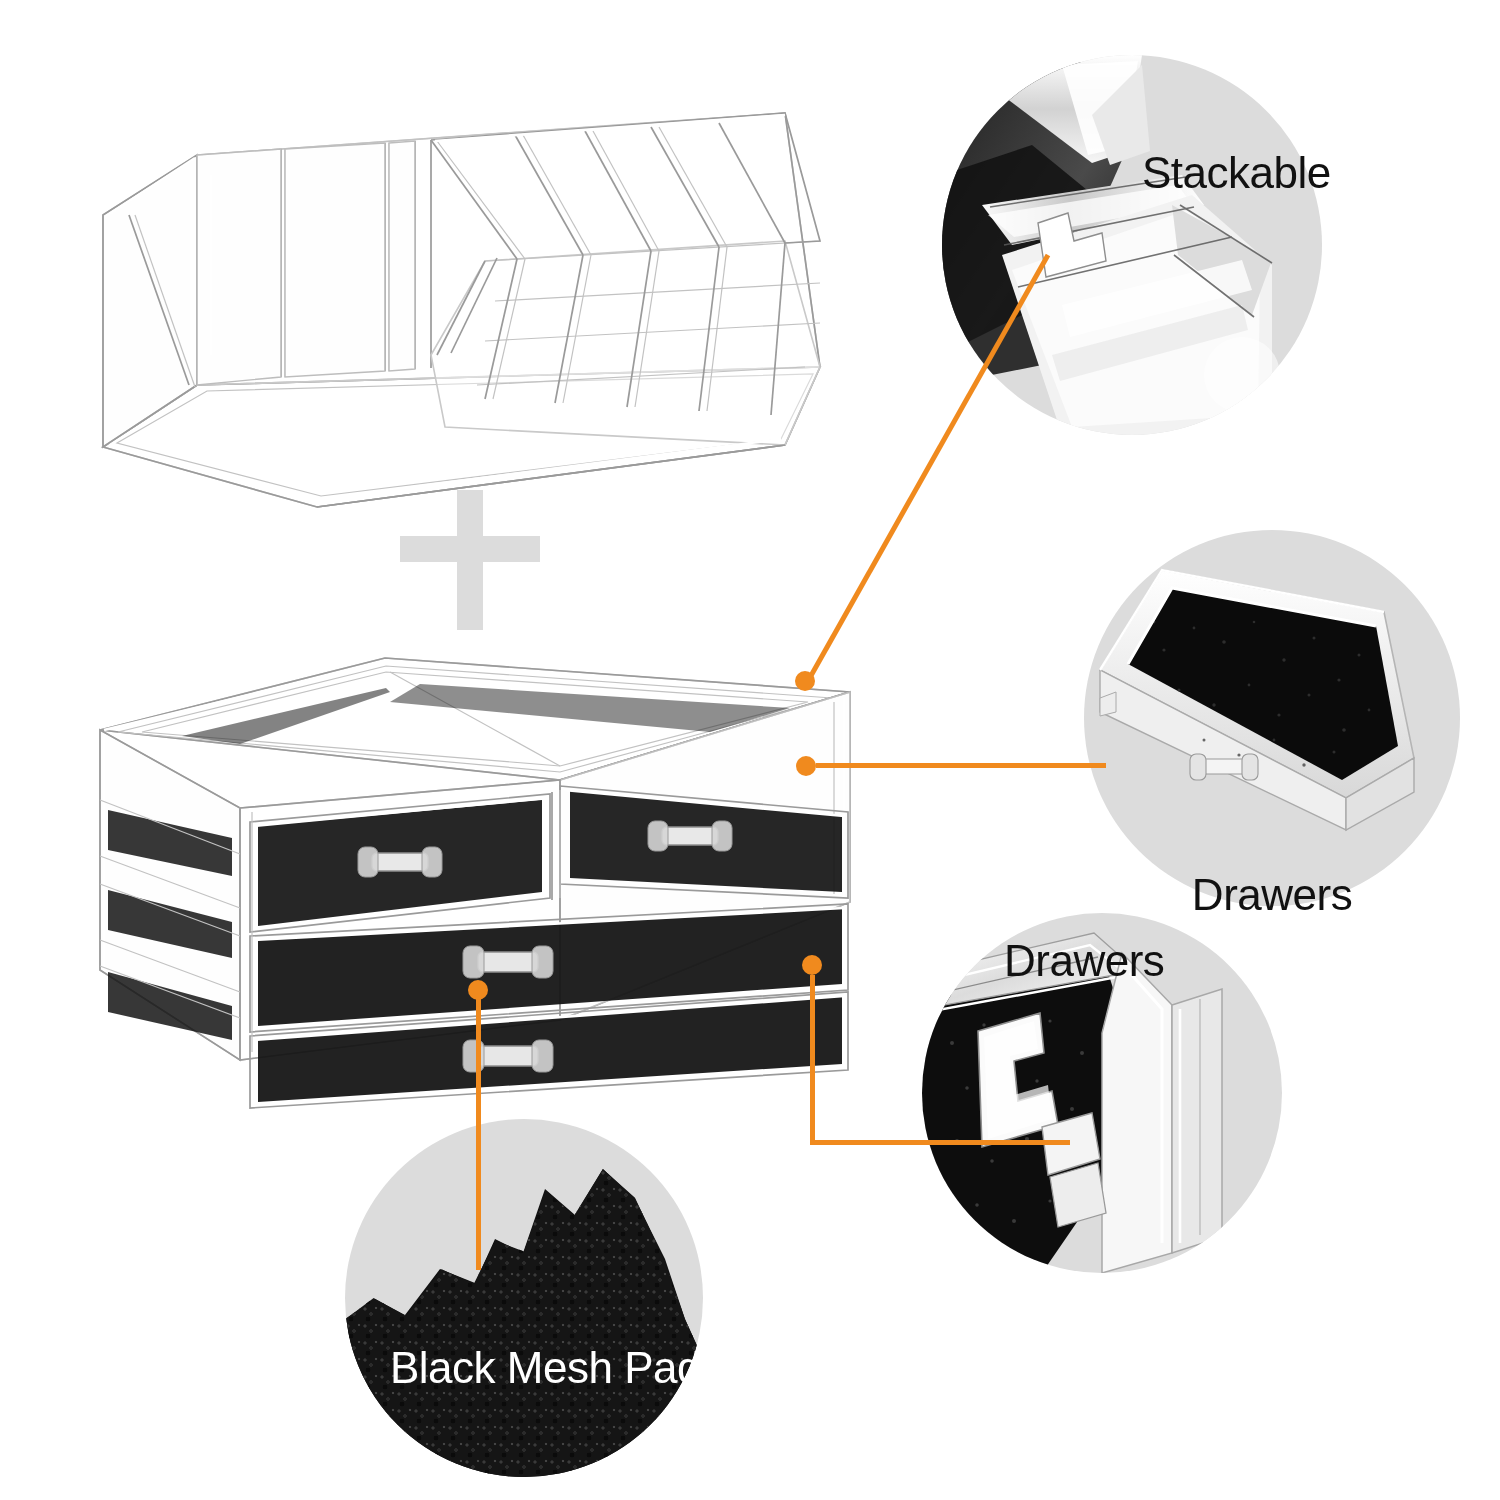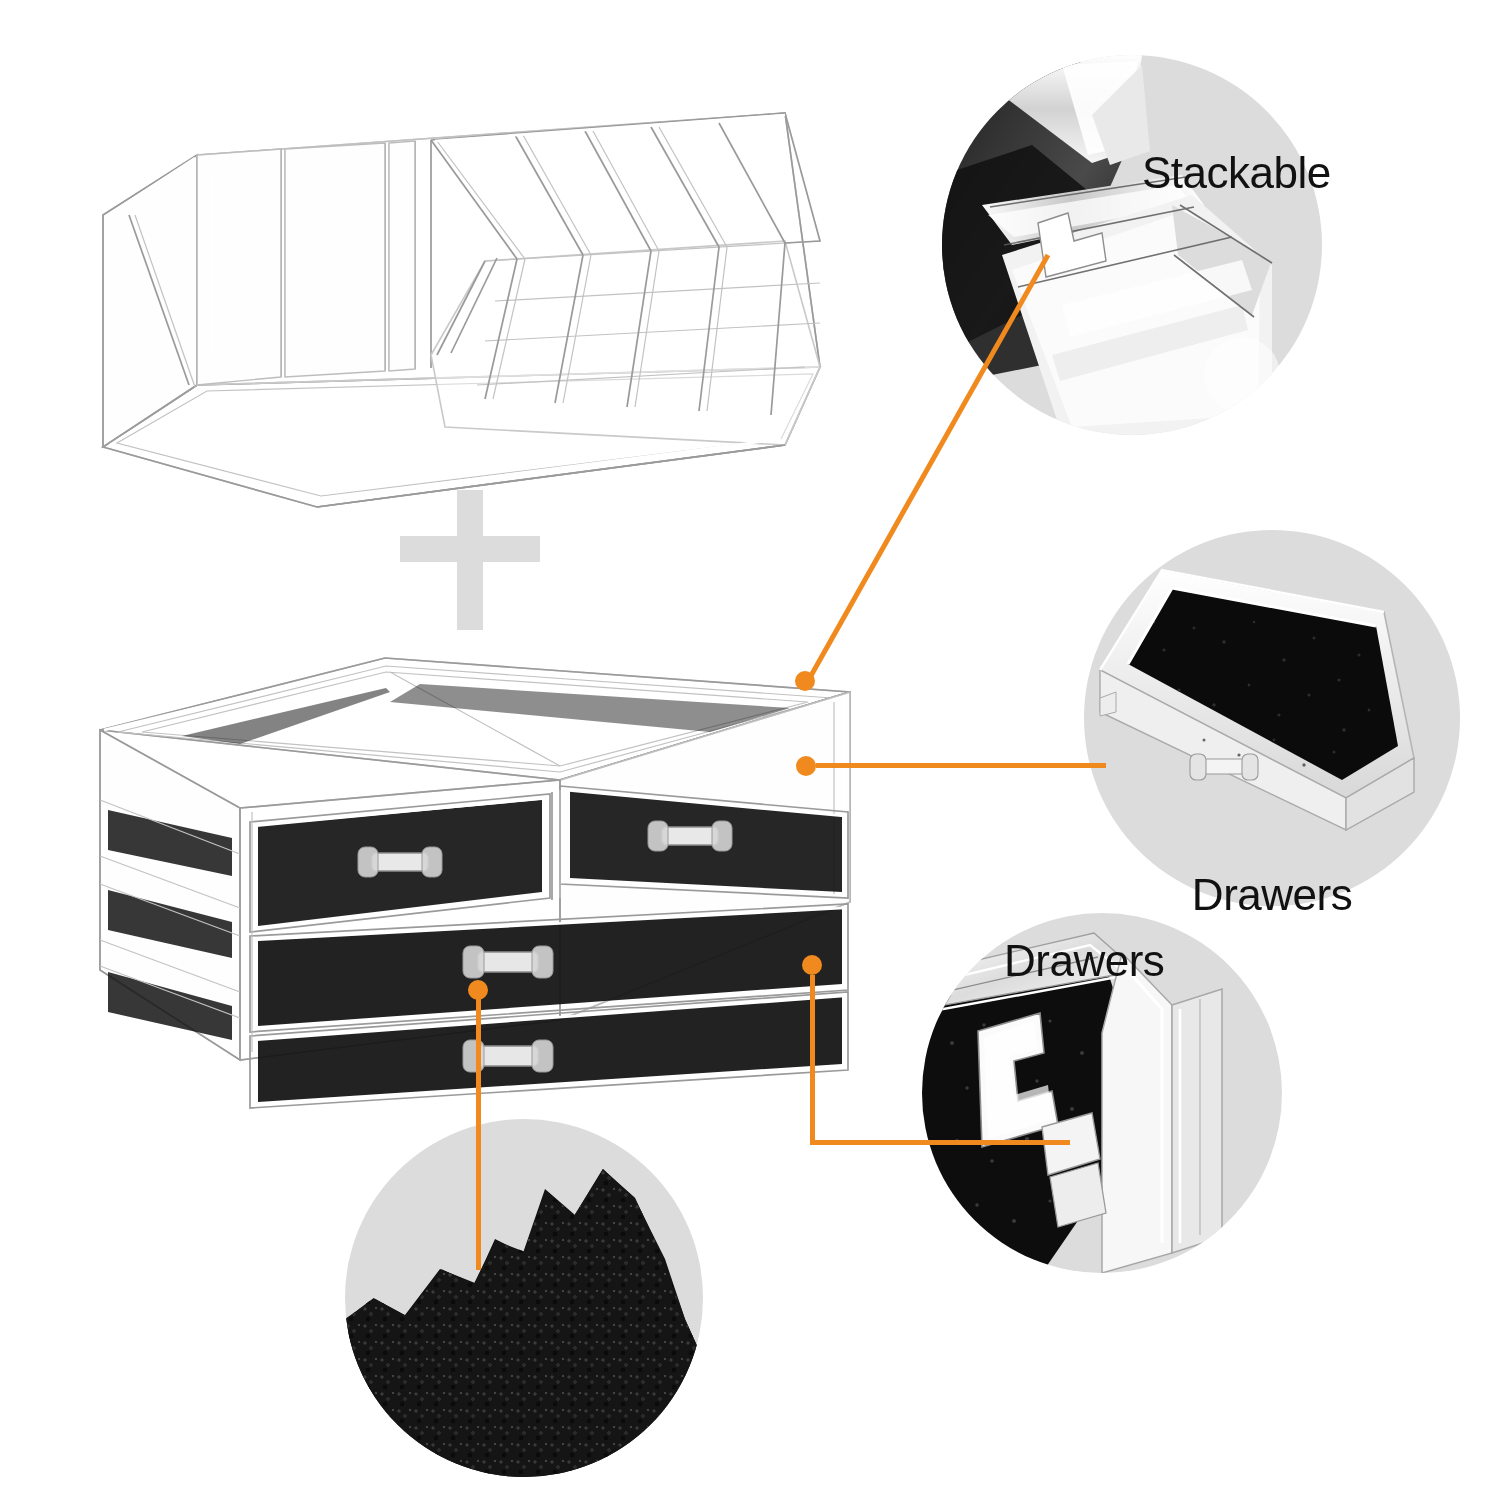--- a/index.html
+++ b/index.html
@@ -447,17 +447,18 @@
           <path d="M0 358 L0 200 L30 180 L60 196 L95 150 L130 164 L150 120 L178 134 L200 70
                    L230 96 L258 50 L290 80 L320 140 L340 200 L358 240 L358 358 Z"></path>
         </clipPath>
         <g clip-path="url(#meshclip)">
           <rect x="0" y="0" width="358" height="358" fill="#121212"></rect>
         </g>
       </svg>
       <div style="position:absolute;inset:0;clip-path:polygon(0% 100%,0% 56%,8% 50%,17% 55%,27% 42%,36% 46%,42% 34%,50% 37%,56% 20%,64% 27%,72% 14%,81% 22%,89% 39%,95% 56%,100% 67%,100% 100%);" class="mesh-tex"></div>
     </div>
   </div>
+  <div class="callout-label light" style="left:390px;top:1345px;font-size:44px;">Black Mesh Pad</div>
 
   <div class="lead-line" style="left:476px;top:998px;width:5px;height:272px;"></div>
   <div class="lead-dot" style="left:468px;top:980px;"></div>
 
 </div>
 
 </body></html>

